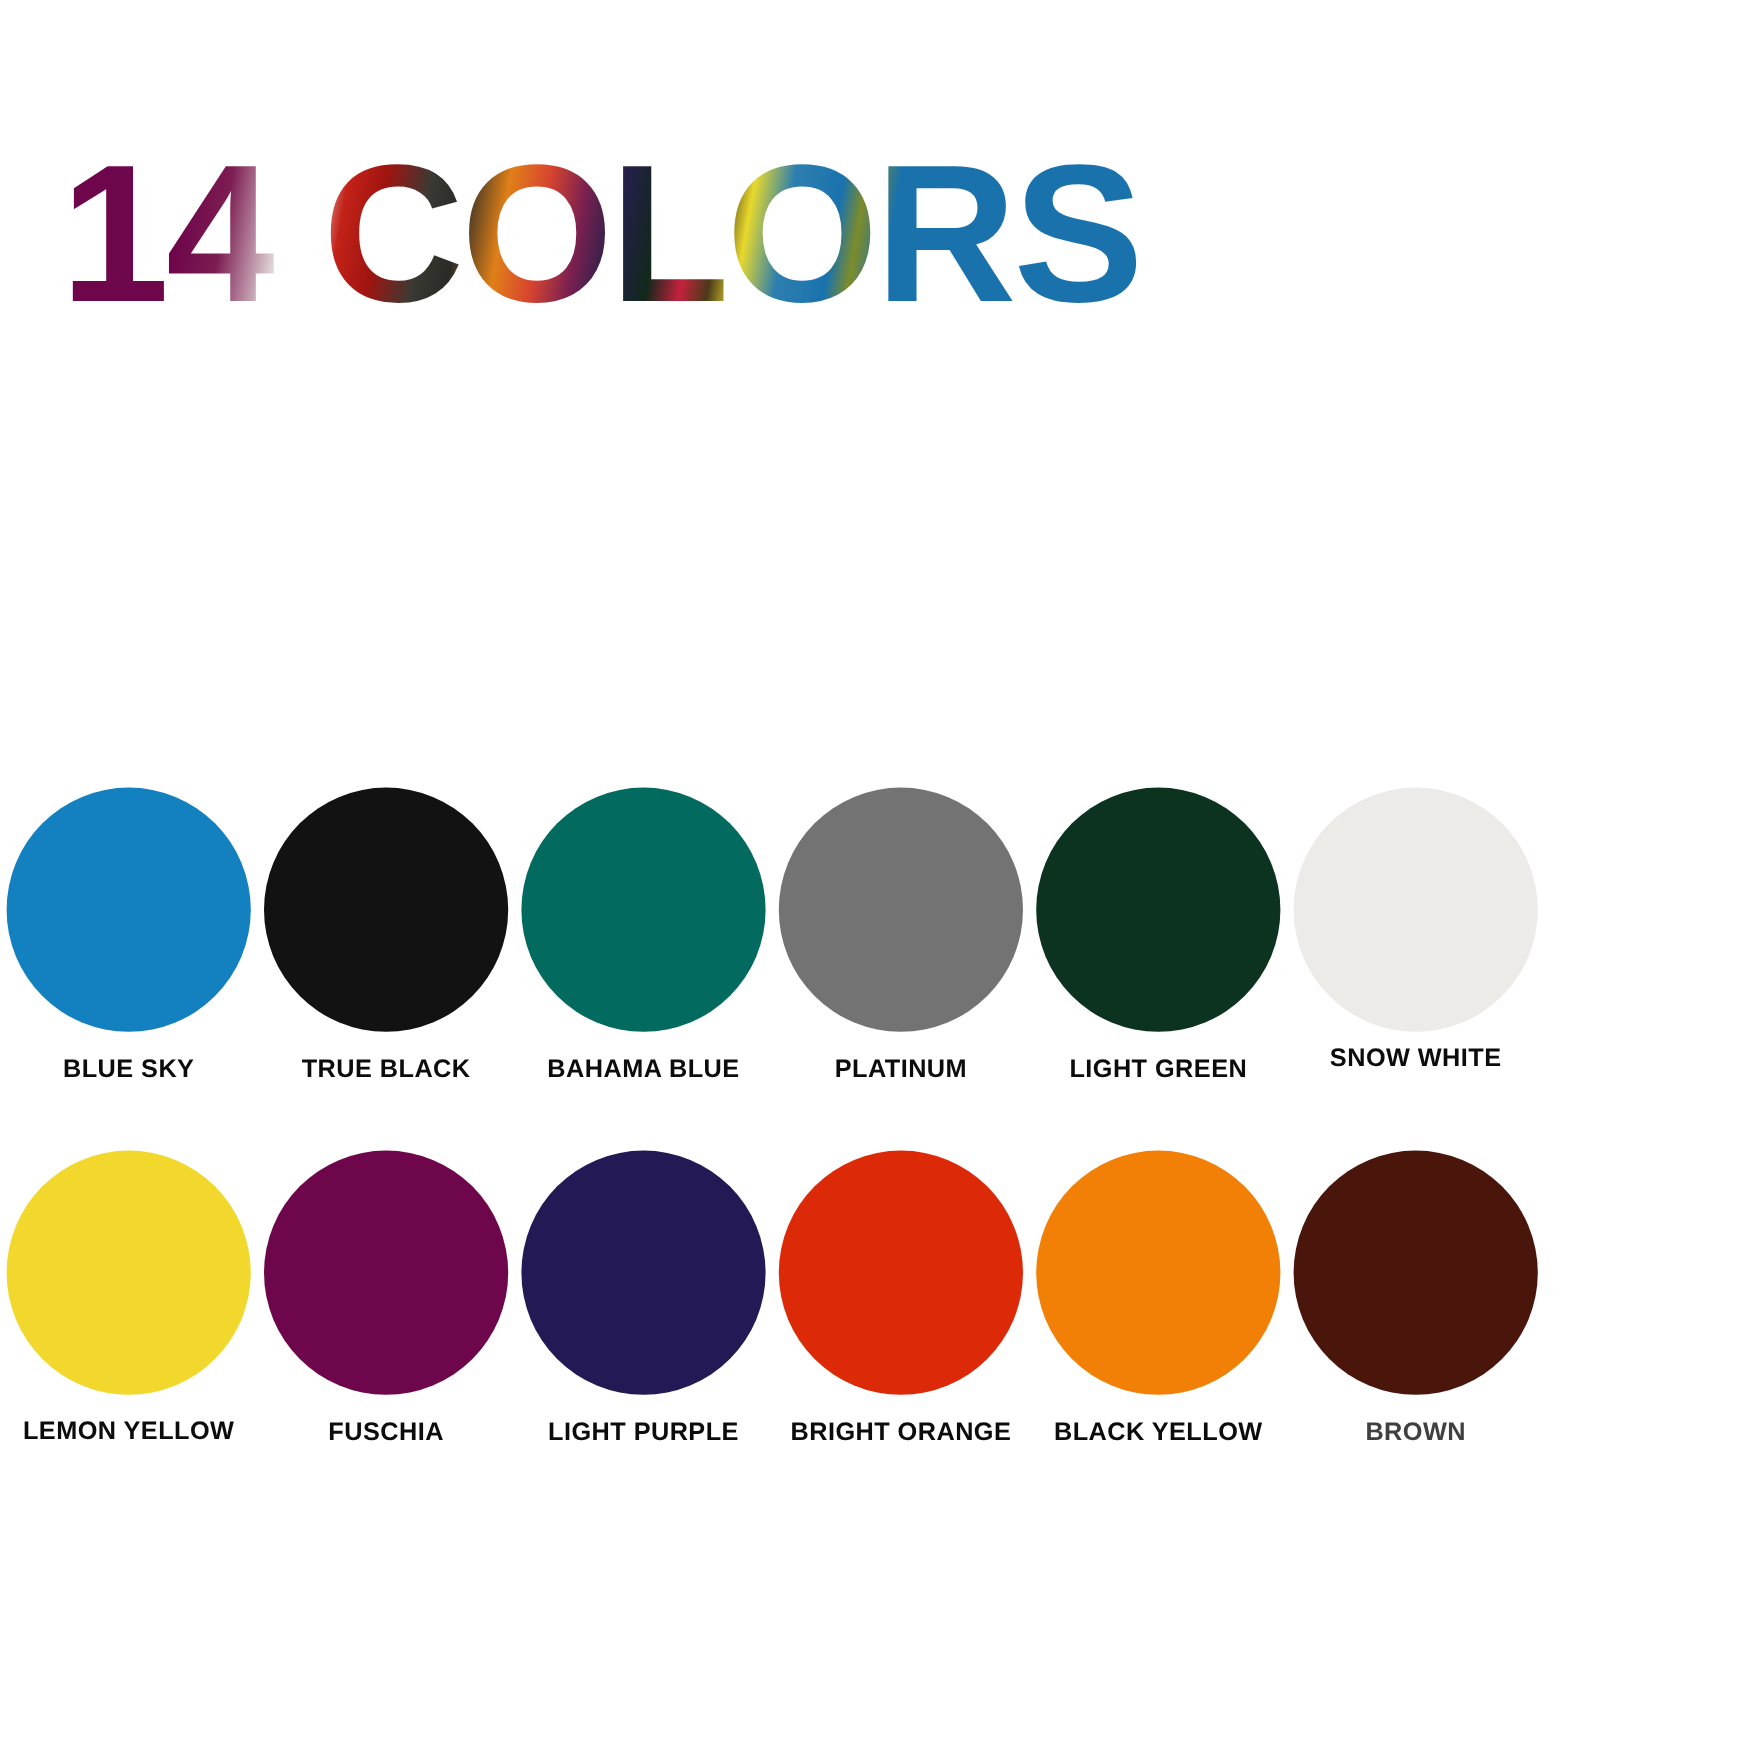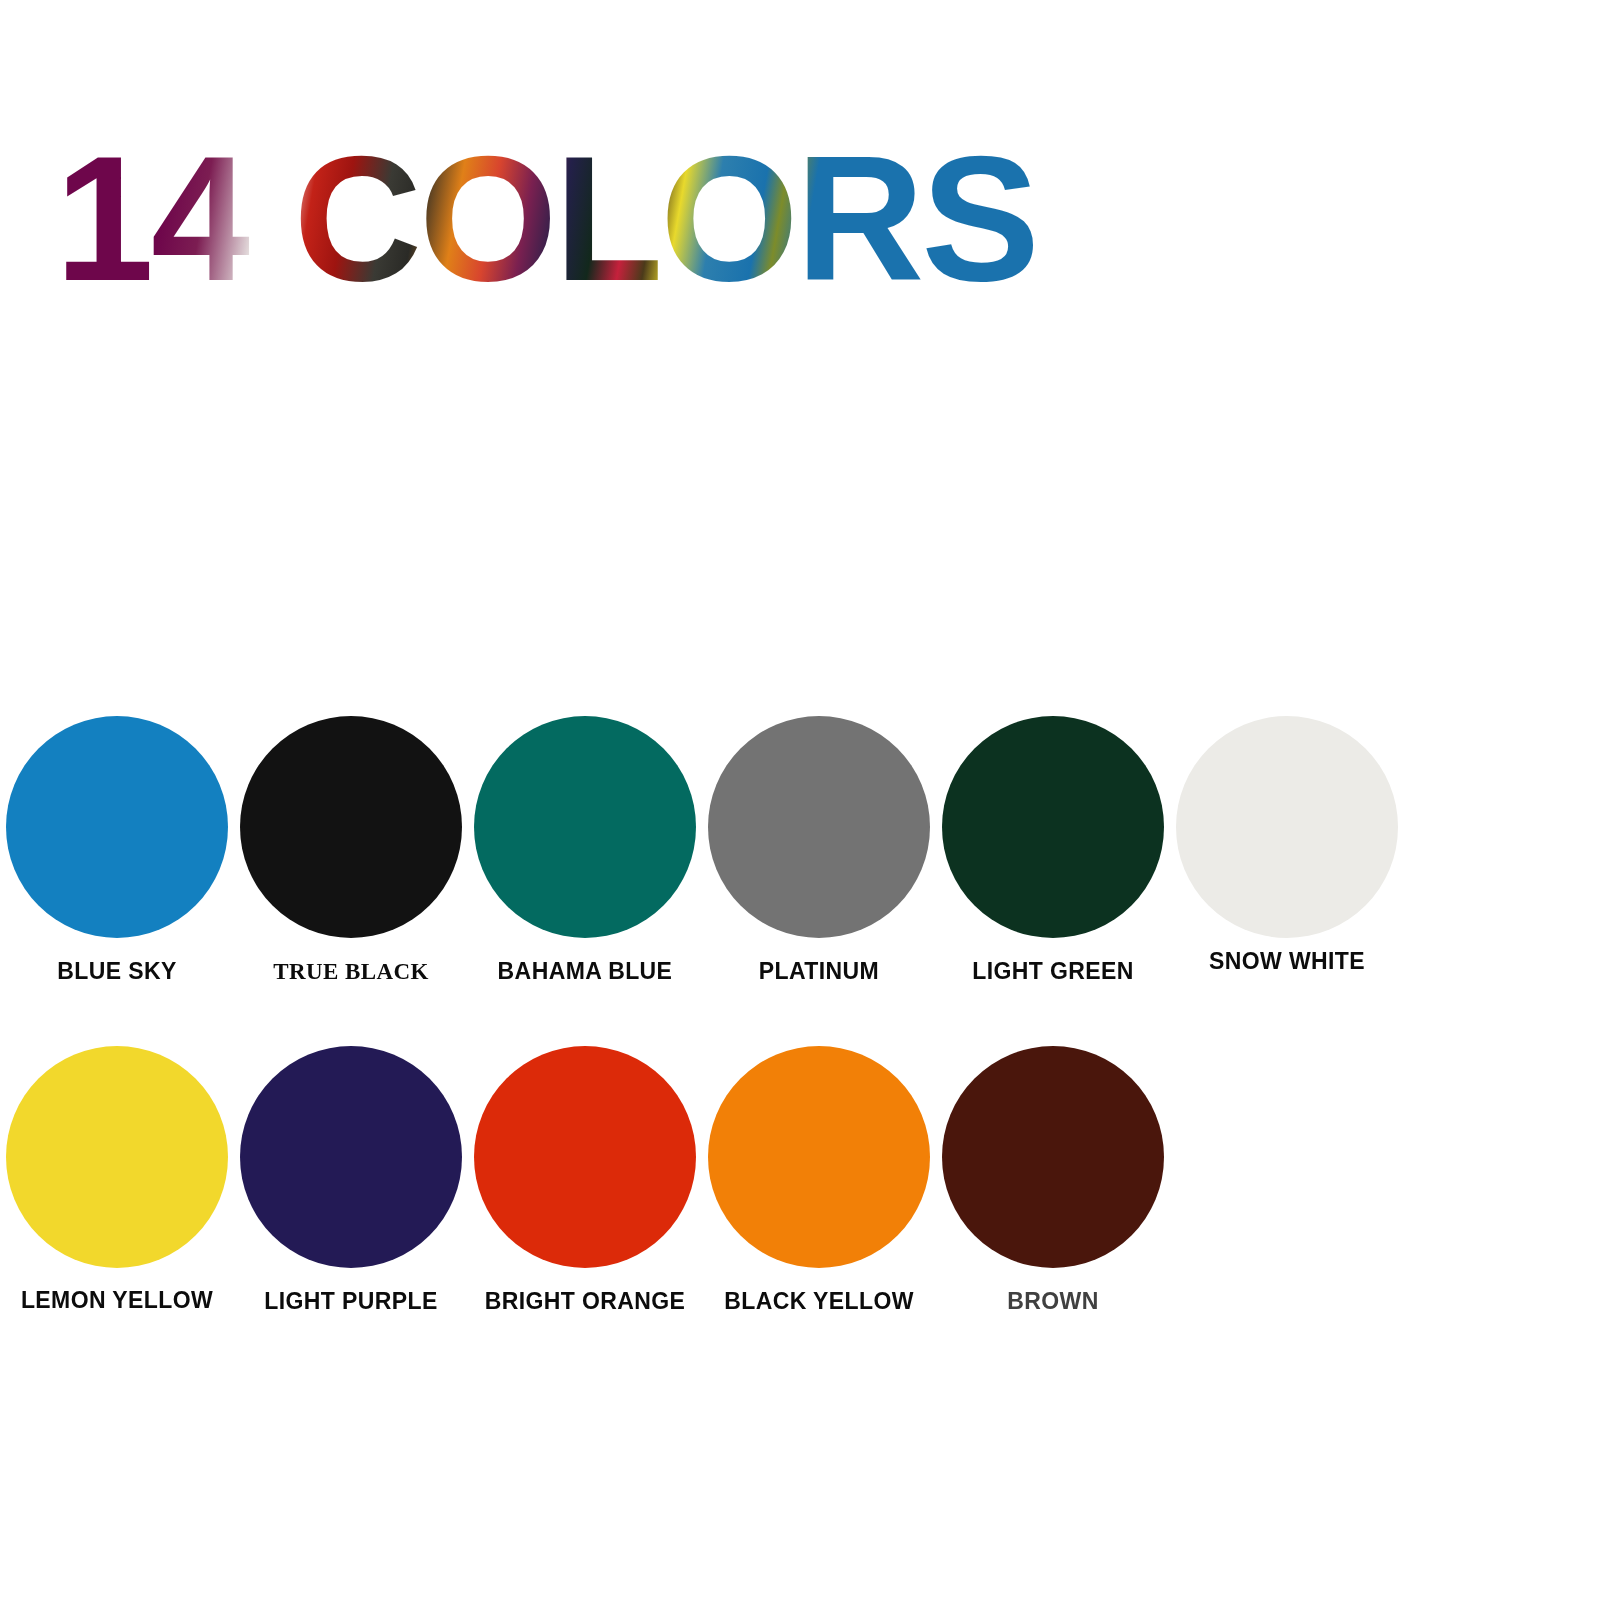--- a/index.html
+++ b/index.html
@@ -12,24 +12,24 @@
     background: #ffffff;
     font-family: "Liberation Sans", sans-serif;
     overflow: hidden;
     position: relative;
   }
 
   
   .title-wrap {
     position: absolute;
     left: 55px;
-    top: 130px;
+    top: 112px;
     height: 190px;
     display: flex;
-    align-items: flex-start;
+    align-items: flex-end;
   }
   .title {
     font-family: "Liberation Sans", sans-serif;
     font-size: 178px;
     font-weight: 700;
     letter-spacing: -3px;
     line-height: 1;
     white-space: nowrap;
     margin: 0;
     background-image: linear-gradient(
@@ -111,21 +111,21 @@
 
 <div class="grid">
 
   <div class="row">
     <div class="cell">
       <div class="dot" style="background-color: rgb(19, 128, 192);"></div>
       <div class="label" style="color: rgb(12, 12, 12);">BLUE SKY</div>
     </div>
     <div class="cell">
       <div class="dot" style="background-color: rgb(18, 18, 18);"></div>
-      <div class="label" style="color: rgb(12, 12, 12); font-family: Liberation Serif, serif;">TRUE BLACK</div>
+      <div class="label" style="color: rgb(12, 12, 12);">TRUE BLACK</div>
     </div>
     <div class="cell">
       <div class="dot" style="background-color: rgb(3, 106, 96);"></div>
       <div class="label" style="color: rgb(12, 12, 12);">BAHAMA BLUE</div>
     </div>
     <div class="cell">
       <div class="dot" style="background-color: rgb(115, 115, 115);"></div>
       <div class="label" style="color: rgb(12, 12, 12);">PLATINUM</div>
     </div>
     <div class="cell">
@@ -137,20 +137,24 @@
       <div class="label" style="color: rgb(12, 12, 12); margin-top: 12px;">SNOW WHITE</div>
     </div>
   </div>
 
   <div class="row">
     <div class="cell">
       <div class="dot" style="background-color: rgb(242, 216, 44);"></div>
       <div class="label" style="color: rgb(12, 12, 12); margin-top: 21px;">LEMON YELLOW</div>
     </div>
     <div class="cell">
+      <div class="dot" style="background-color: rgb(110, 6, 75);"></div>
+      <div class="label" style="color: rgb(12, 12, 12);">FUSCHIA</div>
+    </div>
+    <div class="cell">
       <div class="dot" style="background-color: rgb(35, 26, 85);"></div>
       <div class="label" style="color: rgb(12, 12, 12);">LIGHT PURPLE</div>
     </div>
     <div class="cell">
       <div class="dot" style="background-color: rgb(220, 42, 9);"></div>
       <div class="label" style="color: rgb(12, 12, 12);">BRIGHT ORANGE</div>
     </div>
     <div class="cell">
       <div class="dot" style="background-color: rgb(242, 128, 7);"></div>
       <div class="label" style="color: rgb(12, 12, 12);">BLACK YELLOW</div>

